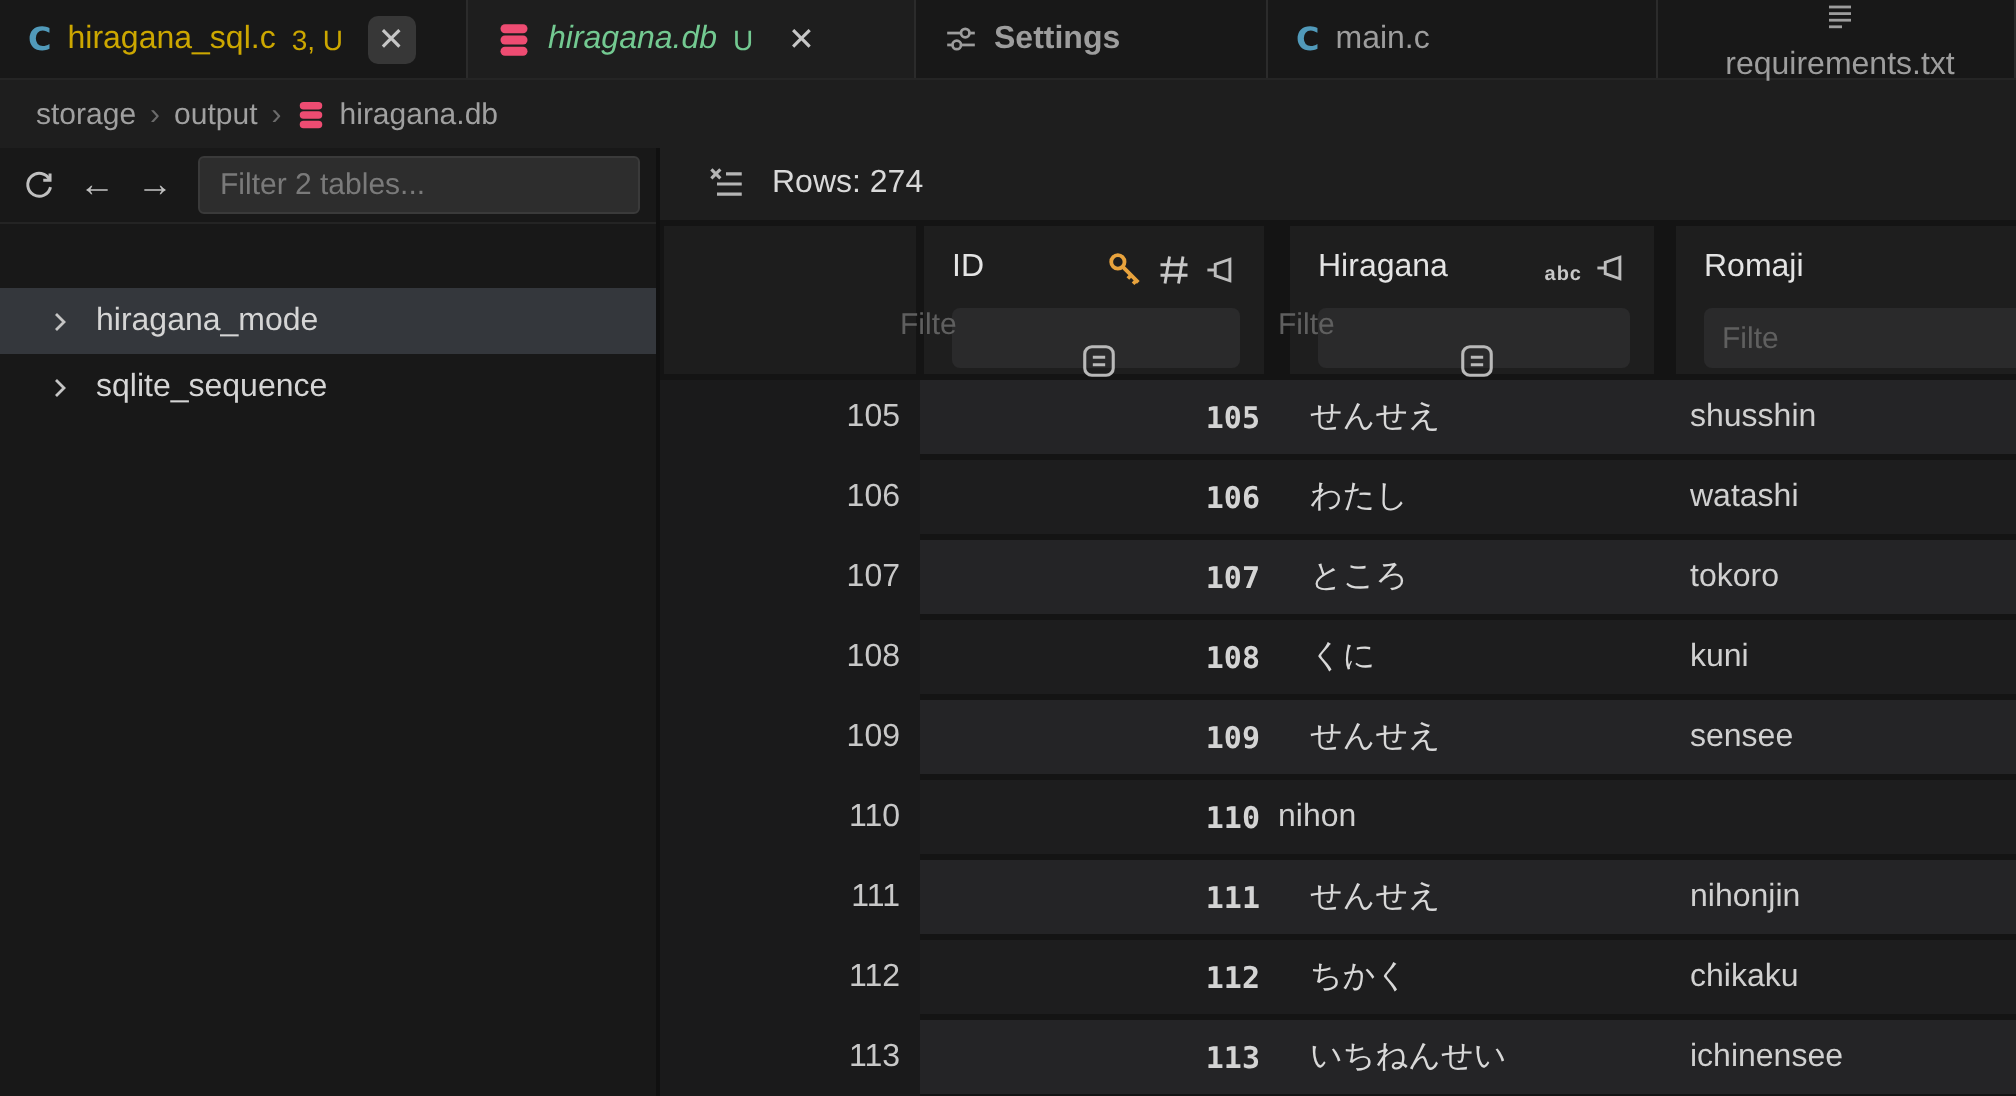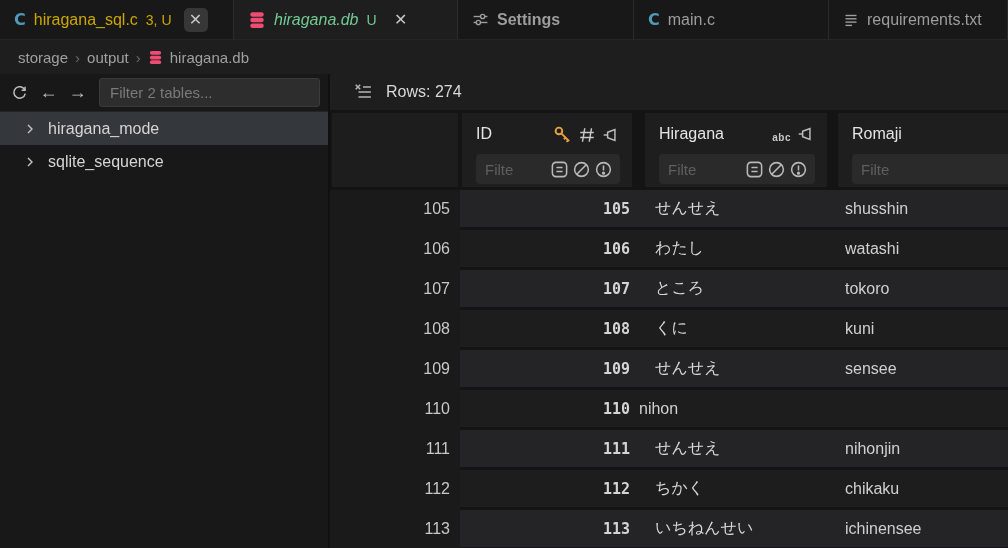--- a/index.html
+++ b/index.html
@@ -13,21 +13,21 @@
   .tab.active { background:#1e1e1e; }
   .tab .label { font-size:16px; color:#9d9d9d; white-space:nowrap; }
   .tab.warn .label, .tab.warn .badge { color:#cca700; }
   .tab.untracked .label, .tab.untracked .badge { color:#73c991; }
   .tab.untracked .label { font-style:italic; }
   .tab .badge { font-size:14px; }
   .tab .close { width:24px; height:24px; display:flex; align-items:center; justify-content:center;
                 border-radius:5px; margin-left:4px; color:#c6c6c6; }
   .tab .close.hl { background:#373737; }
   .cicon { color:#519aba; font-weight:700; font-size:16px; font-family:"DejaVu Sans", sans-serif; }
-  .t1{width:234px;} .t2{width:224px;} .t3{width:176px;font-weight:bold;} .t4{width:195px;} .t5{width:179px;}
+  .t1{width:234px;} .t2{width:224px;} .t3{width:176px;font-weight:bold;} .t4{width:195px;} .t5{width:179px;flex-direction:column;}
   svg { display:block; }
 
   
   .breadcrumb { height:34px; background:#1e1e1e; display:flex; align-items:center;
                 padding-left:18px; gap:7px; font-size:15px; color:#a0a0a0; }
   .breadcrumb .sep { color:#6b6b6b; font-size:15px; }
   .breadcrumb .crumb { cursor:pointer; }
 
   
   .main { display:flex; height:474px; }
@@ -39,39 +39,39 @@
   .icon-btn { width:26px; height:26px; display:flex; align-items:center; justify-content:center;
               color:#c0c0c0; font-size:18px; border-radius:4px; cursor:pointer; }
   .filter-input { width:222px; height:29px; margin-left:4px; background:#2d2d2d; border:1px solid #3a3a3a;
                   border-radius:3px; color:#cccccc; font-size:15px; padding:4px 10px; outline:none;
                   font-family:"Liberation Sans", sans-serif; }
   .filter-input::placeholder { color:#7a7a7a; }
   .section-hdr { display:flex; align-items:center; gap:3px; padding:9px 0 7px 3px; cursor:pointer; }
   .section-hdr .sec-label { font-size:13px; font-weight:700; color:#cccccc; letter-spacing:.3px; }
   .tree-item { height:33px; display:flex; align-items:center; padding-left:22px; gap:10px; cursor:pointer; }
   .tree-item .label { font-size:16px; color:#d5d5d5; }
-  .tree-item.selected { background:#34373c; }
+  .tree-item.selected { background:#34373c;margin-top:32px; }
 
   
   .table-region { flex:1; background:#141414; display:flex; flex-direction:column; }
   .table-toolbar { height:36px; background:#1e1e1e; display:flex; align-items:center;
                    padding-left:20px; gap:10px; }
   .rows-label { font-size:16px; color:#d9d9d9; }
 
   .hdr-zone { height:80px; display:flex; padding-top:3px; }
   .hdr-corner { width:126px; margin-left:2px; background:#1d1d1d; height:74px; }
   .hdr-block { height:74px; background:#1e1e1e; padding:7px 12px 0 14px; cursor:pointer; }
   .hb-id { width:170px; margin-left:4px; } .hb-hira { width:182px; margin-left:13px; }
   .hb-rom { flex:1; margin-left:11px; }
   .hdr-title { display:flex; align-items:center; height:28px; }
   .col-name { font-size:16px; color:#e4e4e4; }
   .hdr-icons { margin-left:auto; display:flex; align-items:flex-end; gap:6px; }
   .abc { font-size:10px; font-weight:700; color:#c8c8c8; letter-spacing:.5px; }
   .col-filter { margin-top:6px; height:30px; background:#2a2a2b; border-radius:4px;
-                display:flex; align-items:center; padding:0 6px 0 9px; }
+                display:flex; align-items:center; padding:0 6px 0 9px;flex-direction:column; }
   .col-filter input { flex:1; min-width:0; background:transparent; border:none; outline:none;
                       color:#cccccc; font-size:15px; font-family:"Liberation Sans", sans-serif; }
   .col-filter input::placeholder { color:#5f5f5f; }
   .op-btn { width:22px; height:22px; display:flex; align-items:center; justify-content:center; cursor:pointer; }
 
   .rows-zone { position:relative; flex:1; overflow:hidden; }
   .gutter-col { position:absolute; left:0; top:0; bottom:0; width:130px; background:#1a1a1b; }
   .trow { display:flex; height:37px; margin-bottom:3px; position:relative; }
   .cell-num { width:130px; text-align:right; padding-right:10px; font-size:16px; color:#c8c8c8;
               display:flex; align-items:center; justify-content:flex-end; z-index:1; cursor:pointer; }

